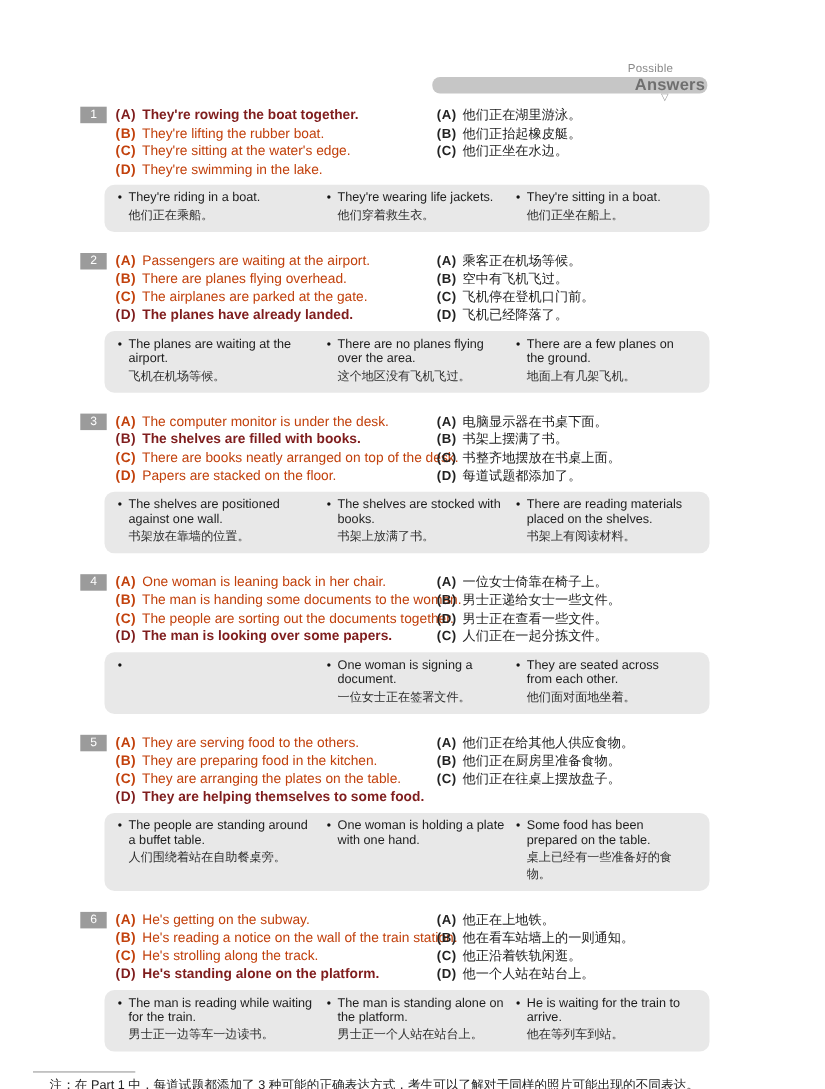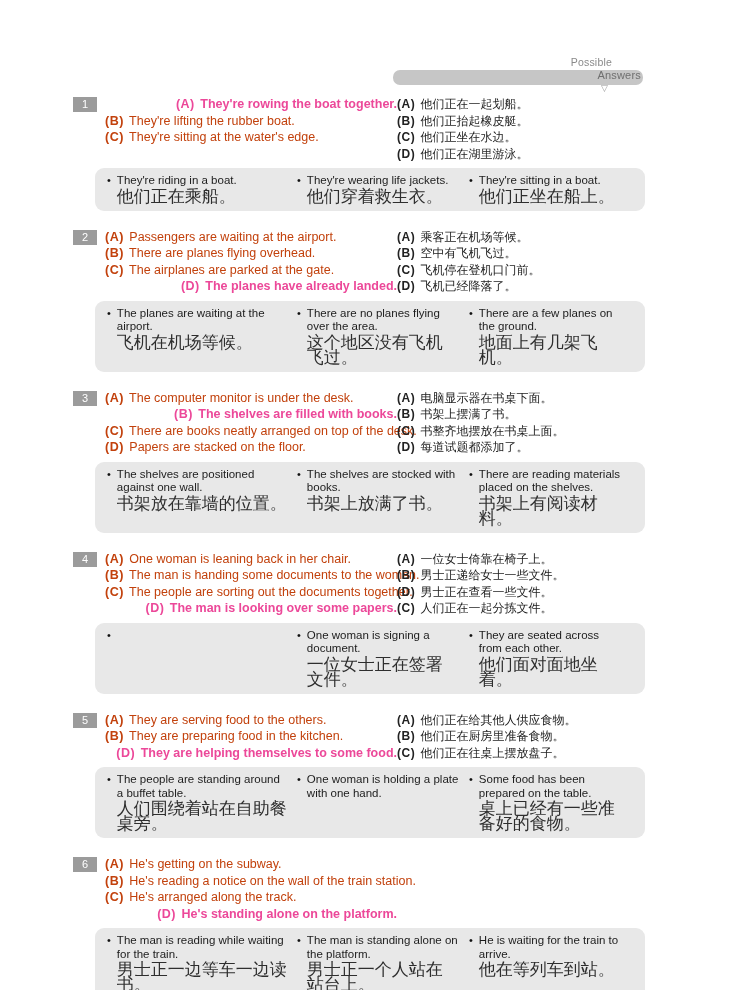--- a/index.html
+++ b/index.html
@@ -15,57 +15,57 @@
   .header-bar{
     position:absolute;left:393px;top:70px;width:250px;height:15px;
     background:#c6c6c6;border-radius:7px;
   }
   .hdr-possible{
     position:absolute;top:56px;right:138px;
     font-size:10.5px;color:#8a8a8a;letter-spacing:.2px;
   }
   .hdr-answers{
     position:absolute;top:69px;right:109px;
-    font-size:11px;color:#6f6f6f;letter-spacing:.2px;
+    font-size:15px;color:#6f6f6f;letter-spacing:.2px;font-weight:bold;
   }
   .hdr-arrow{
     position:absolute;top:83px;left:601px;
     font-size:9px;color:#9a9a9a;
   }
   
   .content{padding-top:96px;}
   .q-block{margin-bottom:0;}
   .q-row{display:flex;align-items:flex-start;padding-left:73px;}
   .badge{
     flex:0 0 24px;height:15px;margin-top:1px;
     background:#9b9b9b;color:#ffffff;
     font-size:11px;line-height:15px;text-align:center;
   }
   .opts-en{width:292px;margin-left:8px;}
   .opts-zh{flex:1;padding-right:20px;}
   .opt{font-size:12.5px;line-height:16.5px;color:#c2410c;white-space:nowrap;}
   .opts-zh .opt{font-size:12px;color:#222;}
   .opt .letter{font-weight:bold;letter-spacing:.5px;margin-right:2px;}
-  .opt.correct{font-weight:bold;color:#ec4899;text-align:right;}
+  .opt.correct{font-weight:bold;color:#7f1d1d;}
   
   .pa-box{
     margin:6px 105px 18px 95px;
     width:550px;box-sizing:border-box;
     background:#e8e8e8;border-radius:9px;
     padding:6px 10px 7px 12px;
     display:flex;
   }
   .pa-item{display:flex;}
   .pa-item:nth-child(1){flex:0 0 190px;}
   .pa-item:nth-child(2){flex:0 0 172px;}
   .pa-item:nth-child(3){flex:1;}
   .bullet{font-size:11px;line-height:13.5px;margin-right:6px;color:#111;}
   .pa-text{padding-right:10px;}
   .pa-en{font-size:11.5px;line-height:13.5px;color:#1c1c1c;}
-  .pa-zh{font-size:17px;line-height:15px;color:#2e2e2e;margin-top:1px;}
+  .pa-zh{font-size:11px;line-height:15px;color:#2e2e2e;margin-top:1px;}
   
   .note-divider{margin-left:30px;width:93px;height:0;border-top:1px solid #999;}
   .footnote{margin:5px 30px 0 45px;font-size:11.5px;line-height:15px;color:#222;}
 </style>
 </head>
 <body>
 
 <div class="page">
 
   <div class="header-bar"></div>
@@ -74,26 +74,26 @@
   <div class="hdr-arrow">▽</div>
 
   <div class="content">
   <div class="q-block">
     <div class="q-row">
       <div class="badge">1</div>
       <div class="opts-en">
             <div class="opt correct"><span class="letter">(A)</span><span class="opt-text"> They're rowing the boat together.</span></div>
             <div class="opt"><span class="letter">(B)</span><span class="opt-text"> They're lifting the rubber boat.</span></div>
             <div class="opt"><span class="letter">(C)</span><span class="opt-text"> They're sitting at the water's edge.</span></div>
-          </div>
-      <div class="opts-zh">
-            <div class="opt"><span class="letter">(A)</span><span class="opt-text"> 他们正在一起划船。</span></div>
+            <div class="opt"><span class="letter">(D)</span><span class="opt-text"> They're swimming in the lake.</span></div>
+          </div>
+      <div class="opts-zh">
+            <div class="opt"><span class="letter">(A)</span><span class="opt-text"> 他们正在湖里游泳。</span></div>
             <div class="opt"><span class="letter">(B)</span><span class="opt-text"> 他们正抬起橡皮艇。</span></div>
             <div class="opt"><span class="letter">(C)</span><span class="opt-text"> 他们正坐在水边。</span></div>
-            <div class="opt"><span class="letter">(D)</span><span class="opt-text"> 他们正在湖里游泳。</span></div>
           </div>
     </div>
     <div class="pa-box">
           <div class="pa-item">
             <span class="bullet">•</span>
             <div class="pa-text">
               <div class="pa-en">They're riding in a boat.</div>
               <div class="pa-zh">他们正在乘船。</div>
             </div>
           </div>
@@ -232,20 +232,21 @@
           </div>
         </div>
   </div>
 
   <div class="q-block">
     <div class="q-row">
       <div class="badge">5</div>
       <div class="opts-en">
             <div class="opt"><span class="letter">(A)</span><span class="opt-text"> They are serving food to the others.</span></div>
             <div class="opt"><span class="letter">(B)</span><span class="opt-text"> They are preparing food in the kitchen.</span></div>
+            <div class="opt"><span class="letter">(C)</span><span class="opt-text"> They are arranging the plates on the table.</span></div>
             <div class="opt correct"><span class="letter">(D)</span><span class="opt-text"> They are helping themselves to some food.</span></div>
           </div>
       <div class="opts-zh">
             <div class="opt"><span class="letter">(A)</span><span class="opt-text"> 他们正在给其他人供应食物。</span></div>
             <div class="opt"><span class="letter">(B)</span><span class="opt-text"> 他们正在厨房里准备食物。</span></div>
             <div class="opt"><span class="letter">(C)</span><span class="opt-text"> 他们正在往桌上摆放盘子。</span></div>
           </div>
     </div>
     <div class="pa-box">
           <div class="pa-item">
@@ -270,22 +271,28 @@
           </div>
         </div>
   </div>
 
   <div class="q-block">
     <div class="q-row">
       <div class="badge">6</div>
       <div class="opts-en">
             <div class="opt"><span class="letter">(A)</span><span class="opt-text"> He's getting on the subway.</span></div>
             <div class="opt"><span class="letter">(B)</span><span class="opt-text"> He's reading a notice on the wall of the train station.</span></div>
-            <div class="opt"><span class="letter">(C)</span><span class="opt-text"> He's arranged along the track.</span></div>
+            <div class="opt"><span class="letter">(C)</span><span class="opt-text"> He's strolling along the track.</span></div>
             <div class="opt correct"><span class="letter">(D)</span><span class="opt-text"> He's standing alone on the platform.</span></div>
+          </div>
+      <div class="opts-zh">
+            <div class="opt"><span class="letter">(A)</span><span class="opt-text"> 他正在上地铁。</span></div>
+            <div class="opt"><span class="letter">(B)</span><span class="opt-text"> 他在看车站墙上的一则通知。</span></div>
+            <div class="opt"><span class="letter">(C)</span><span class="opt-text"> 他正沿着铁轨闲逛。</span></div>
+            <div class="opt"><span class="letter">(D)</span><span class="opt-text"> 他一个人站在站台上。</span></div>
           </div>
     </div>
     <div class="pa-box">
           <div class="pa-item">
             <span class="bullet">•</span>
             <div class="pa-text">
               <div class="pa-en">The man is reading while waiting for the train.</div>
               <div class="pa-zh">男士正一边等车一边读书。</div>
             </div>
           </div>

